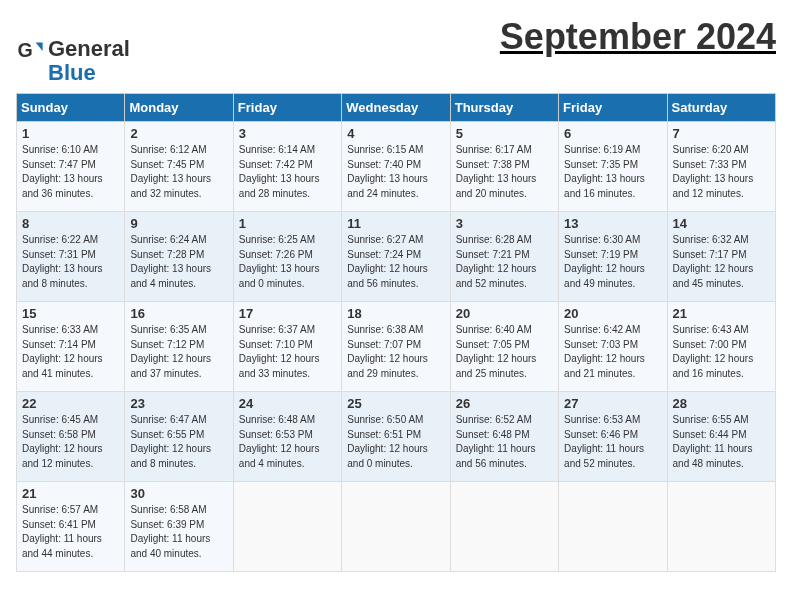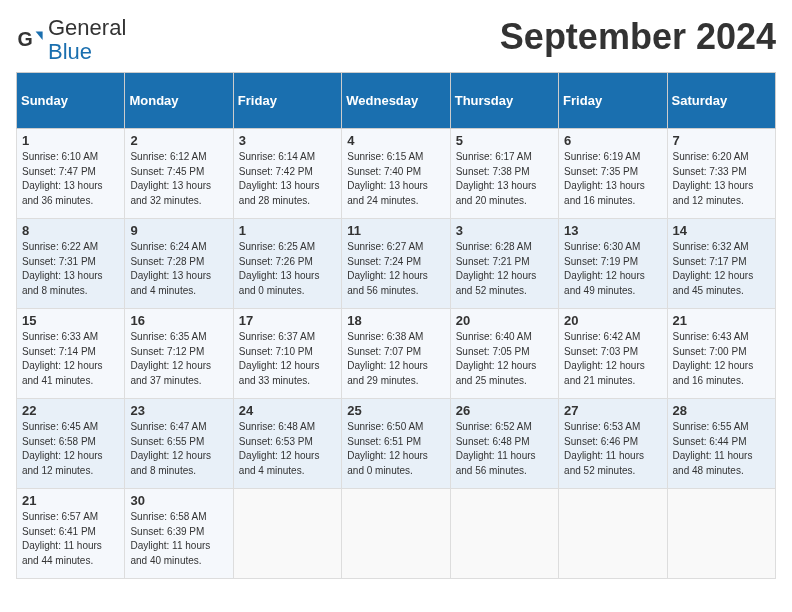--- a/index.html
+++ b/index.html
@@ -15,55 +15,57 @@
       justify-content: space-between;
       align-items: flex-start;
       margin-bottom: 8px;
     }
     .logo {
       display: flex;
       align-items: center;
     }
     .logo-text {
       font-size: 22px;
-      font-weight: normal;
+      font-weight: bold;
       color: #333;
       line-height: 1.1;
+      margin-top: 21px;
     }
     .logo-text span {
       color: #1a6faf;
     }
     .logo-icon {
       width: 28px;
       height: 28px;
       margin-right: 4px;
     }
     .title-block {
       text-align: right;
+      text-decoration: underline;
     }
     .month-title {
       font-size: 36px;
       font-weight: bold;
       color: #333;
     }
     .location {
       font-size: 15px;
       color: #555;
     }
     table {
       width: 100%;
       border-collapse: collapse;
       table-layout: fixed;
     }
     thead tr th {
       background-color: #1a6faf;
       color: #fff;
       font-size: 13px;
       font-weight: bold;
-      padding: 20px 4px;
+      padding: 6px 4px;
       text-align: left;
       border: 1px solid #ccc;
     }
     tbody tr td {
       vertical-align: top;
       border: 1px solid #ddd;
       padding: 4px 5px;
       font-size: 10.5px;
       color: #333;
       height: 90px;

